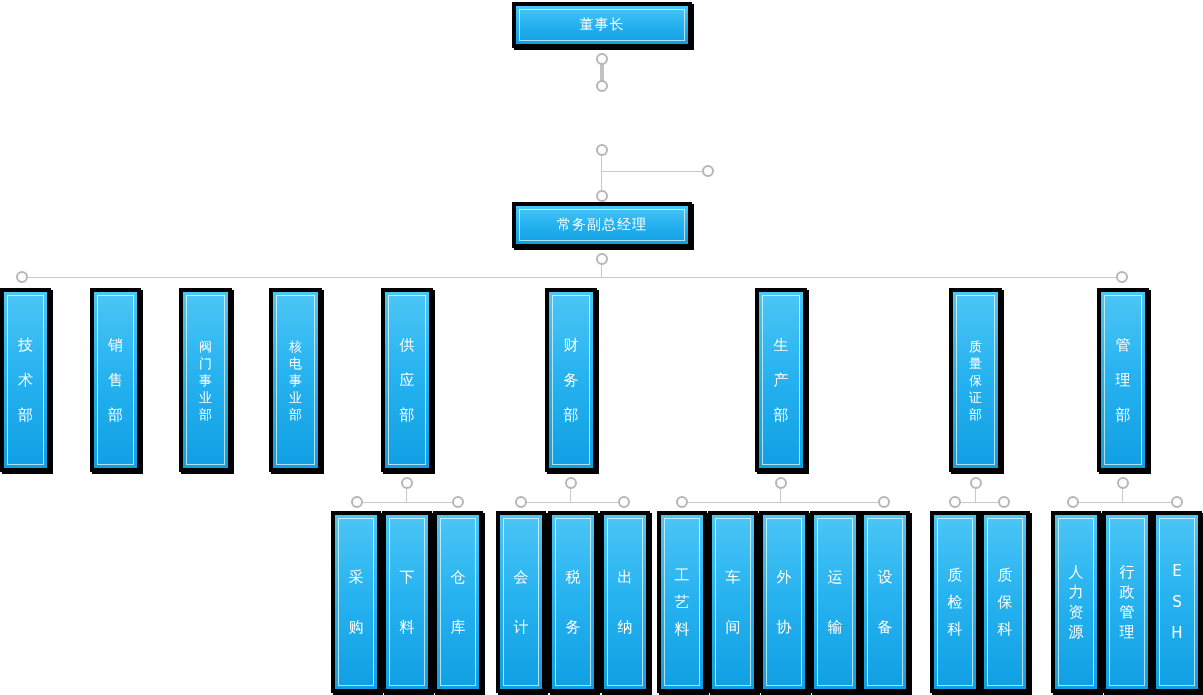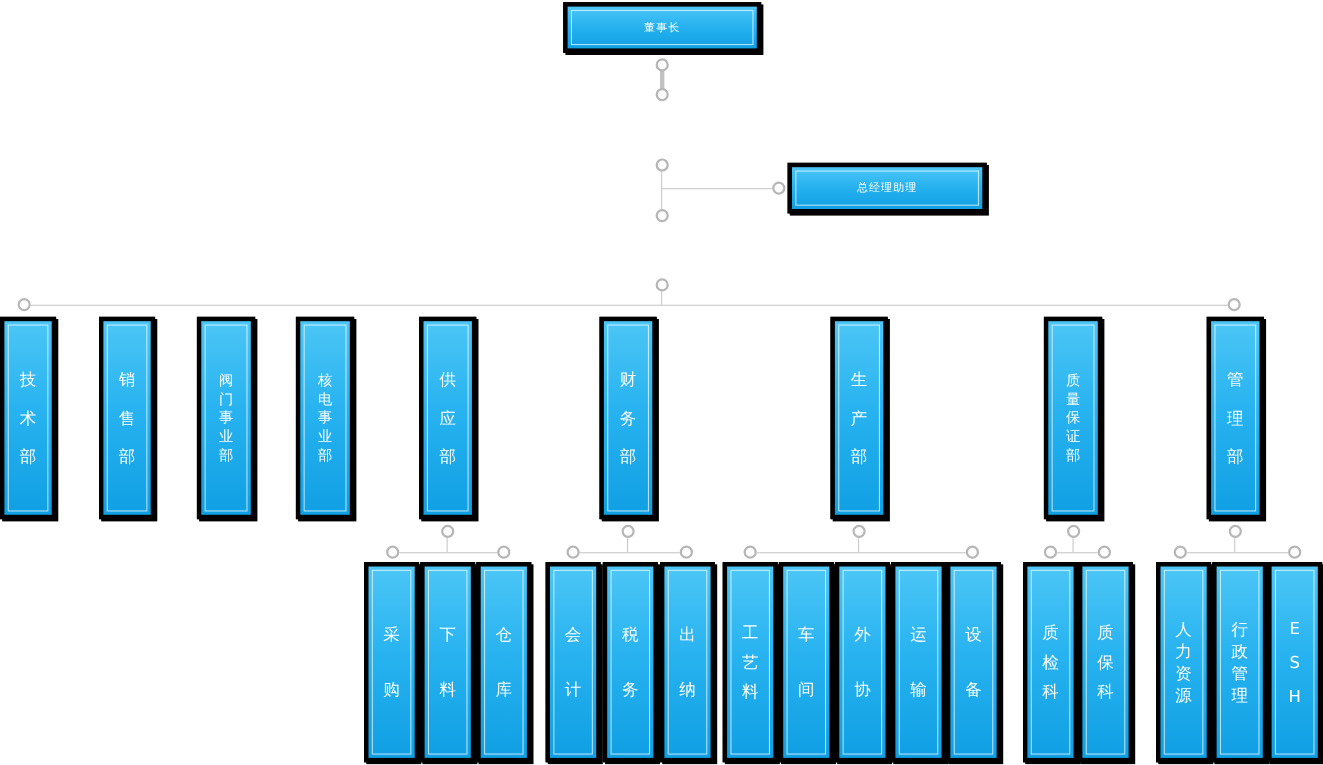--- a/index.html
+++ b/index.html
@@ -24,21 +24,21 @@
     width:100%;height:100%;
     background:linear-gradient(180deg,#4cc6f6 0%,#28b3f0 45%,#0f9fe3 100%);
     display:flex;align-items:center;justify-content:center;
     color:#fff;
   }
   .inner::after{
     content:"";position:absolute;inset:3px;
     border:1px solid rgba(255,255,255,.68);
     pointer-events:none;
   }
-  .h .label{font-size:10px;letter-spacing:1px;white-space:nowrap;}
+  .h .label{font-size:14px;letter-spacing:1px;white-space:nowrap;}
   .label-v{display:flex;flex-direction:column;align-items:center;font-size:15px;line-height:1;}
   .g35{gap:35px}
   .g20{gap:20px}
   .g16{gap:16px}
   .g12{gap:12px}
   .g5{gap:5px}
   .g3{gap:4px;font-size:13px;}
   
   .cline{position:absolute;background:#c9c9c9;z-index:1;}
   .hl{height:1px;}
@@ -100,26 +100,26 @@
   <div class="cdot" style="left:1067px;top:496px"></div>
   <div class="cdot" style="left:1171px;top:496px"></div>
 
   <div class="node h" style="left:512px;top:2px;width:180px;height:46px">
     <div class="inner">
         <span class="label">董事长</span>
       </div>
   </div>
 
 
-  <div class="node h" style="left:716px;top:148px;width:181px;height:46px">
-    <div class="inner">
-        <span class="label">总经理助理</span>
-      </div>
-  </div>
-
+
+  <div class="node h" style="left:512px;top:202px;width:180px;height:46px">
+    <div class="inner">
+        <span class="label">常务副总经理</span>
+      </div>
+  </div>
 
   <div class="node v" style="left:0px;top:288px;width:51px;height:184px">
     <div class="inner">
         <span class="label-v g20">
           <span>技</span>
           <span>术</span>
           <span>部</span>
         </span>
       </div>
   </div>

